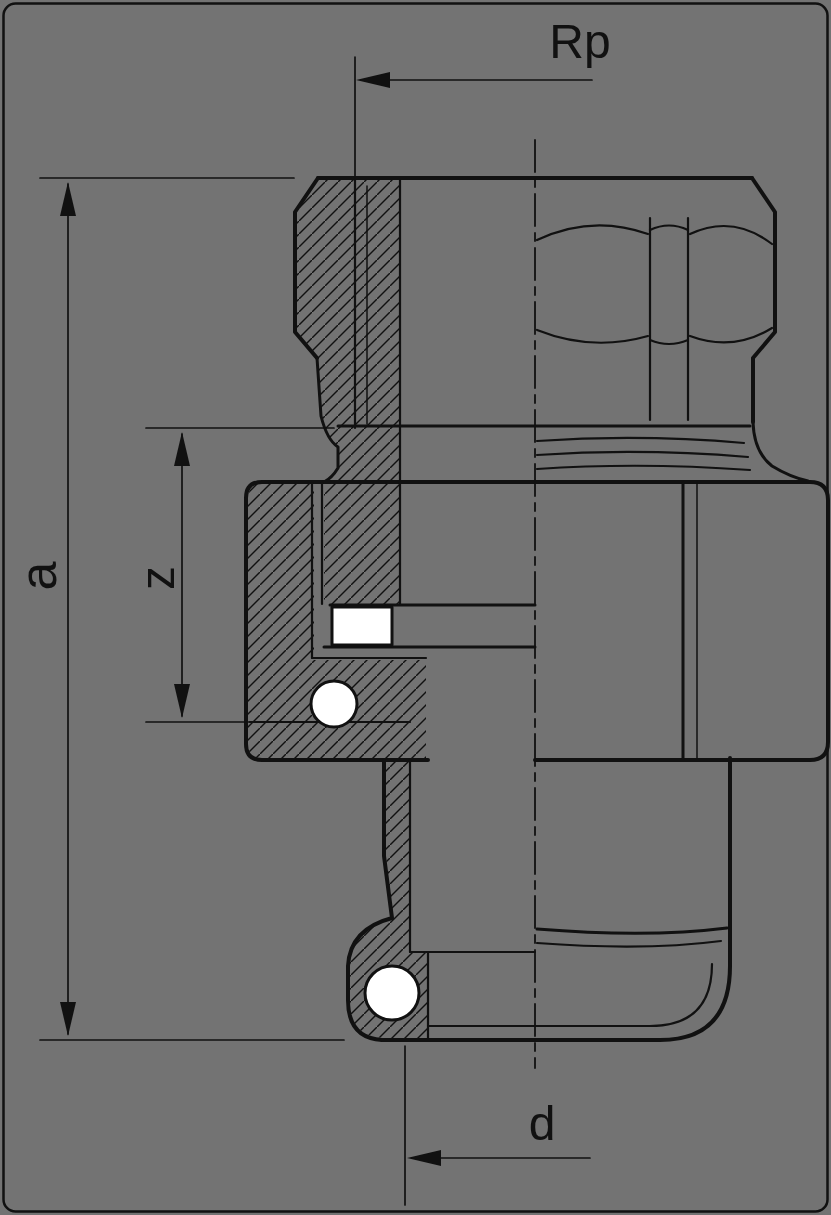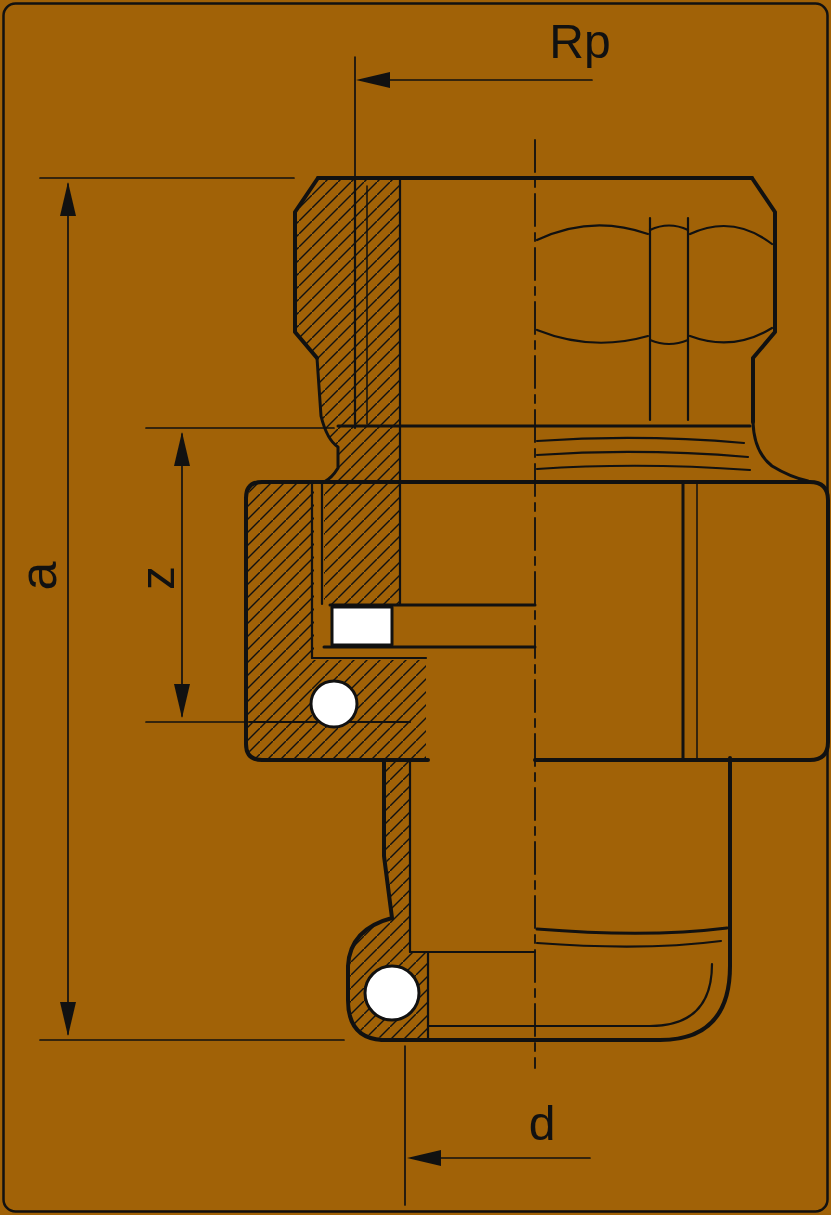--- a/index.html
+++ b/index.html
@@ -1,17 +1,17 @@
 <!DOCTYPE html>
 <html><head>
 <meta charset="utf-8">
 <style>
   html,body{margin:0;padding:0;background:#ffffff;}
   .stage{
-    width:831px;height:1215px;position:relative;background:#a16207;
+    width:831px;height:1215px;position:relative;background:#737373;
     font-family:"Liberation Sans", sans-serif;
     overflow:hidden;
   }
   svg{display:block;}
   .ln{stroke:#111111;fill:none;stroke-linecap:round;stroke-linejoin:round;}
   .w4{stroke-width:4;}
   .w3{stroke-width:3;}
   .w2{stroke-width:2.2;}
   .w1{stroke-width:1.5;}
   .thin{stroke-width:1.7;}

